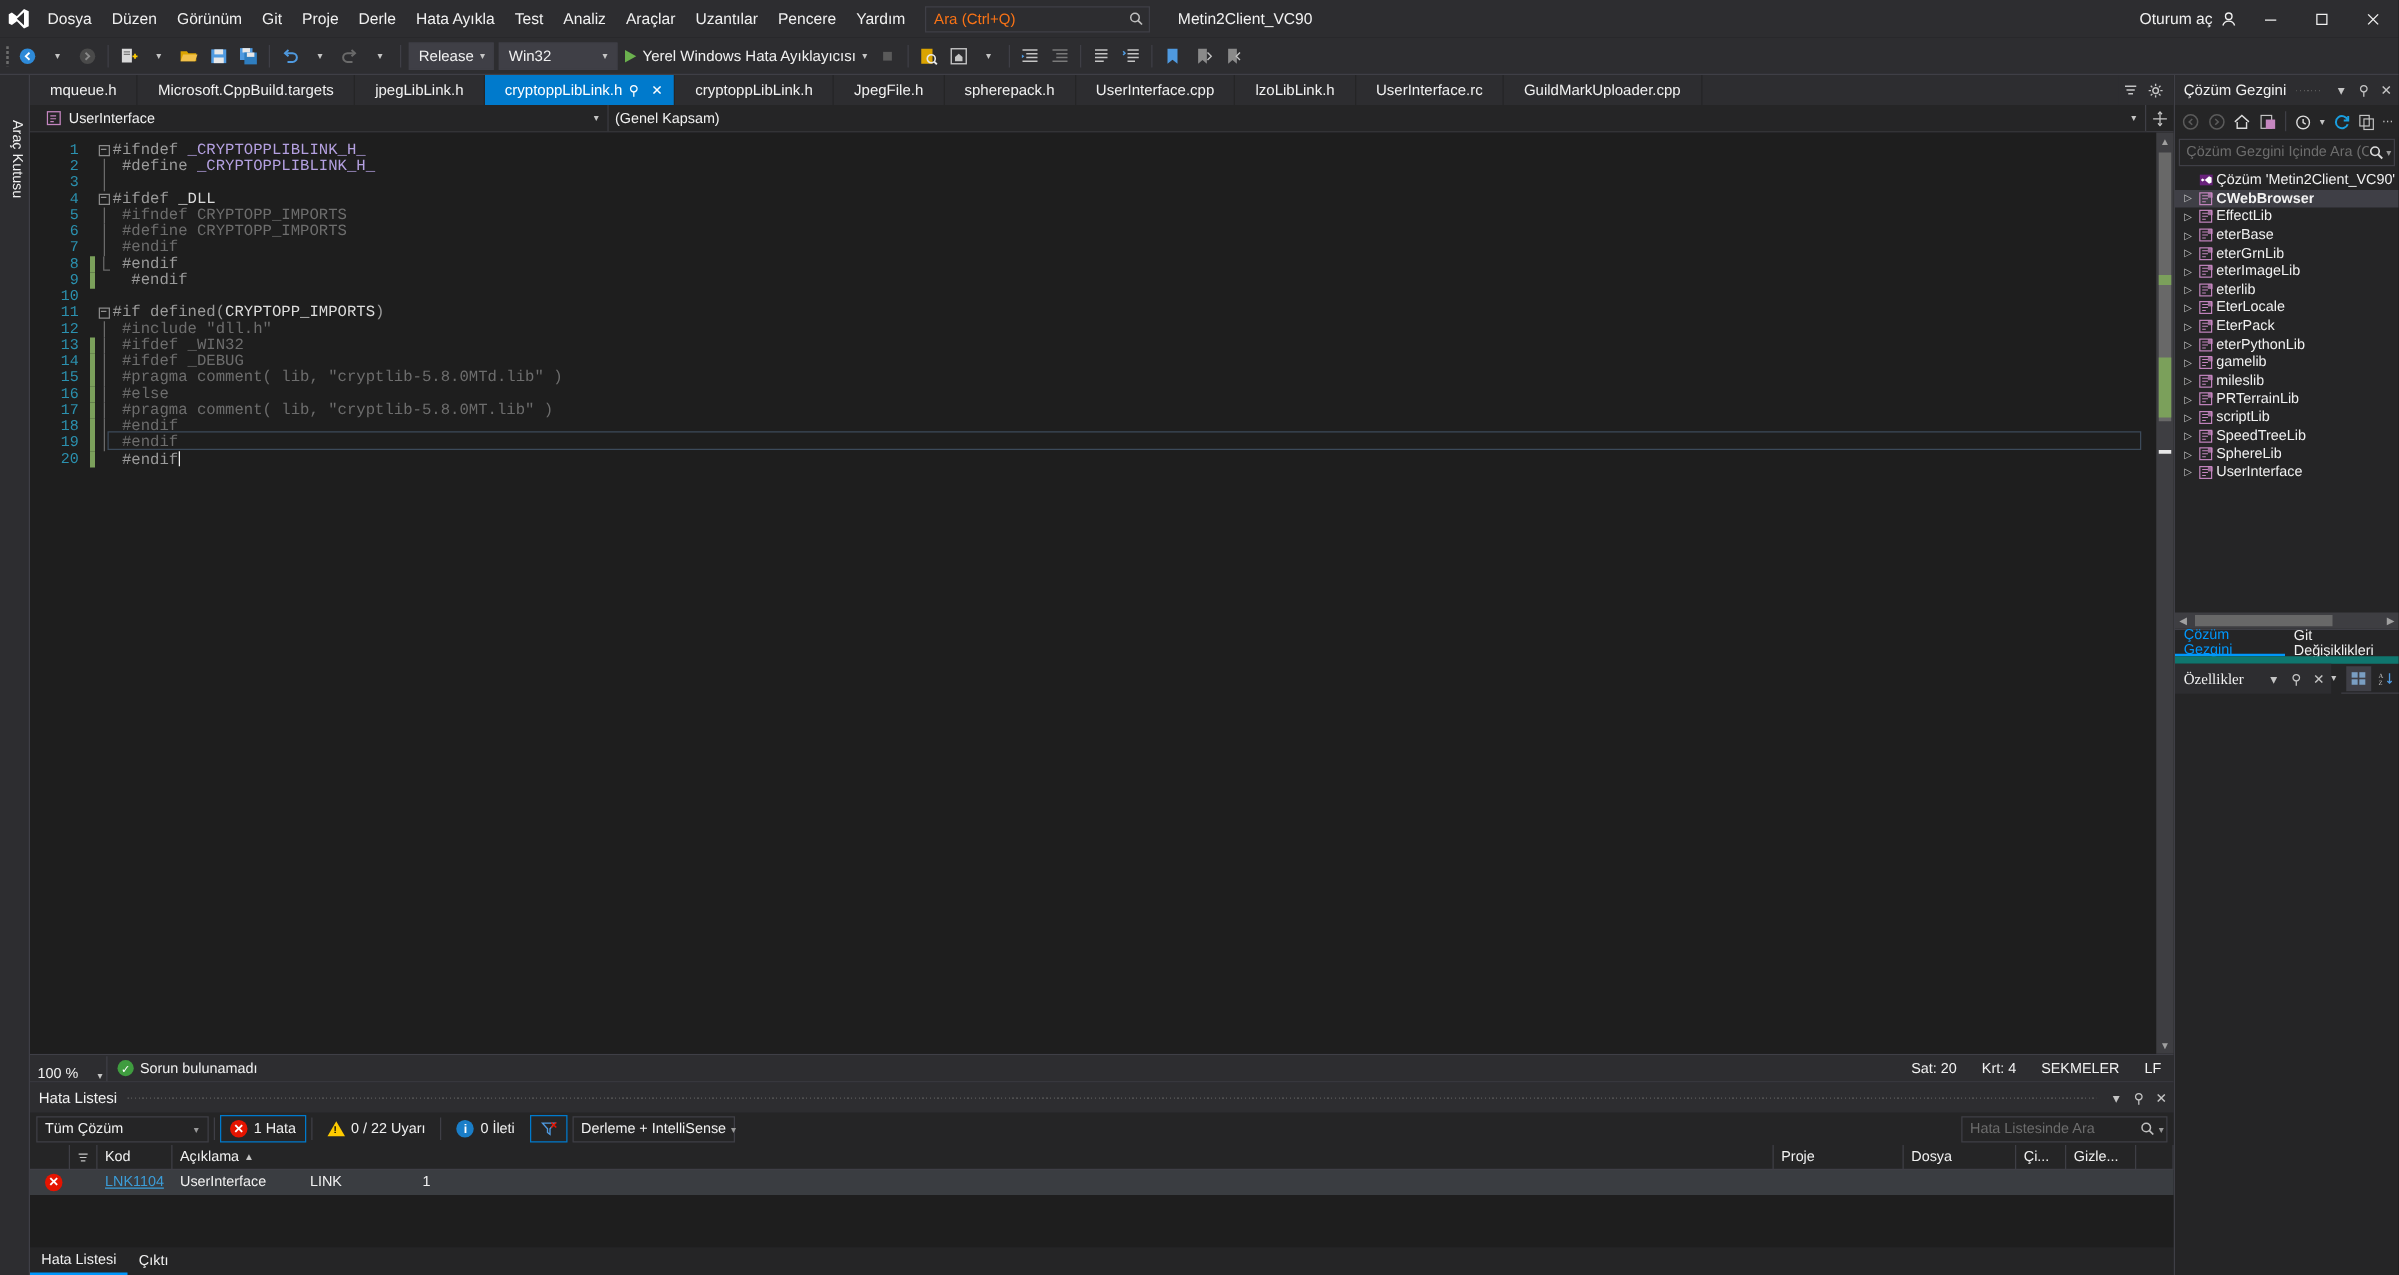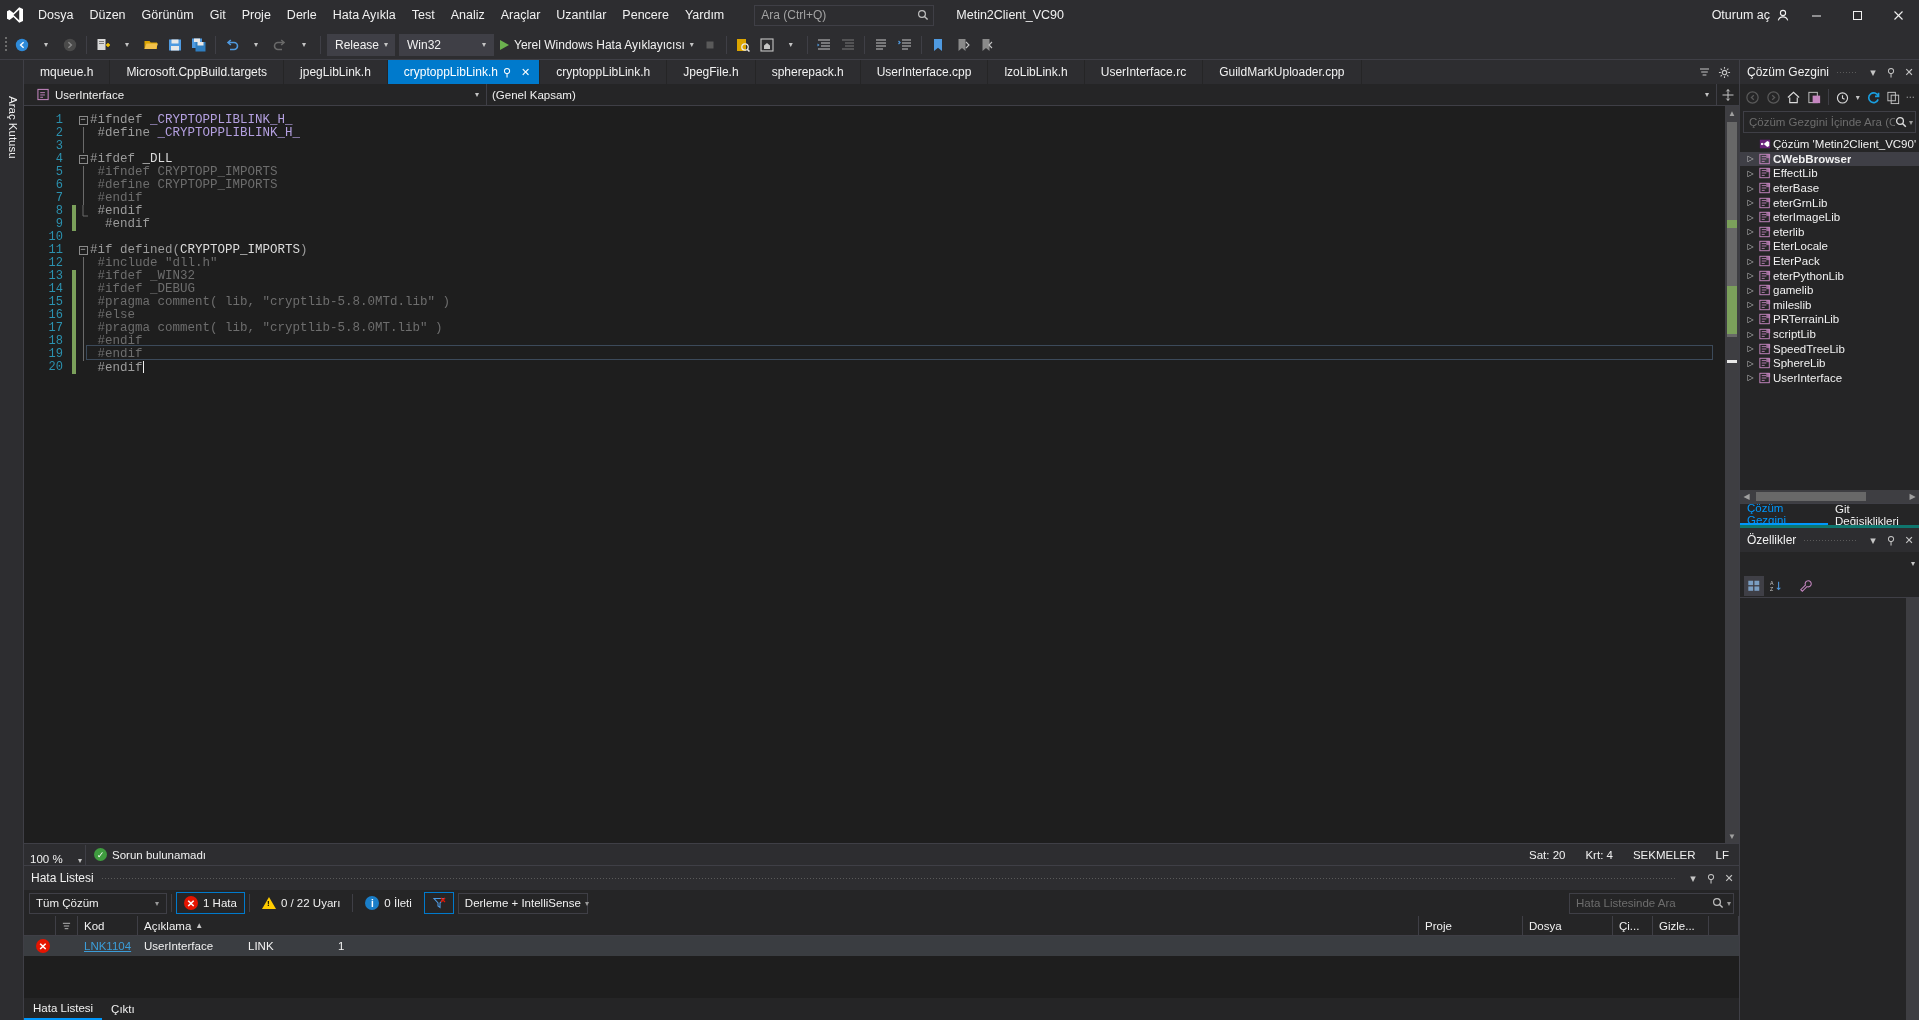--- a/index.html
+++ b/index.html
@@ -19,23 +19,23 @@
   }
   .vs-logo {
     width: 30px; height: 30px; display: flex; align-items: center; justify-content: center;
   }
   .menu { display: flex; align-items: center; height: 30px; }
   .menu-item {
     padding: 0 8px; height: 30px; line-height: 30px; font-size: 12.5px;
     color: #f1f1f1; white-space: nowrap; cursor: default;
   }
   .qlaunch {
-    margin-left: 22px; width: 180px; height: 21px; background: #2d2d30;
+    margin-left: 8px; width: 180px; height: 21px; background: #2d2d30;
     border: 1px solid #3f3f46; display: flex; align-items: center;
-    padding: 0 4px 0 6px; font-size: 12px; color: #a3a3a3;
+    padding: 0 4px 0 6px; font-size: 12px; color: #f97316;
   }
   .qlaunch .ql-text { flex: 1; }
   .qlaunch .ql-ico { color: #bfbfbf; font-size: 12px; }
   .solname {
     margin-left: 22px; font-size: 12.5px; color: #f1f1f1;
   }
   .tb-right {
     position: absolute; right: 0; top: 0; height: 30px; display: flex; align-items: center;
   }
   .signin { font-size: 12.5px; color: #f1f1f1; padding: 0 6px; display:flex; align-items:center; gap:6px;}
@@ -1024,21 +1024,21 @@
         <div class="harr" style="left:0;">◀</div>
         <div class="hthumb" style="left:16px;width:110px;"></div>
         <div class="harr" style="right:0;">▶</div>
       </div>
       <div class="se-tabs">
         <div class="se-tab active">Çözüm Gezgini</div>
         <div class="se-tab">Git Değişiklikleri</div>
       </div>
     </div>
 
-    <div style="display:flex;flex-direction:column;flex:1;border-top:3px solid #0f766e;">
+    <div style="display:flex;flex-direction:row;flex:1;border-top:6px solid #0f766e;font-family:Liberation Serif, serif;">
       <div class="panel-header">
         <span class="ph-title">Özellikler</span>
         <span class="ph-dots"></span>
         <span class="phbtn">▾</span>
         <span class="phbtn">⚲</span>
         <span class="phbtn">✕</span>
       </div>
       <div style="height:22px;display:flex;align-items:center;justify-content:flex-end;padding-right:4px;">
         <span style="font-size:8px;color:#c5c5c5;">▾</span>
       </div>

